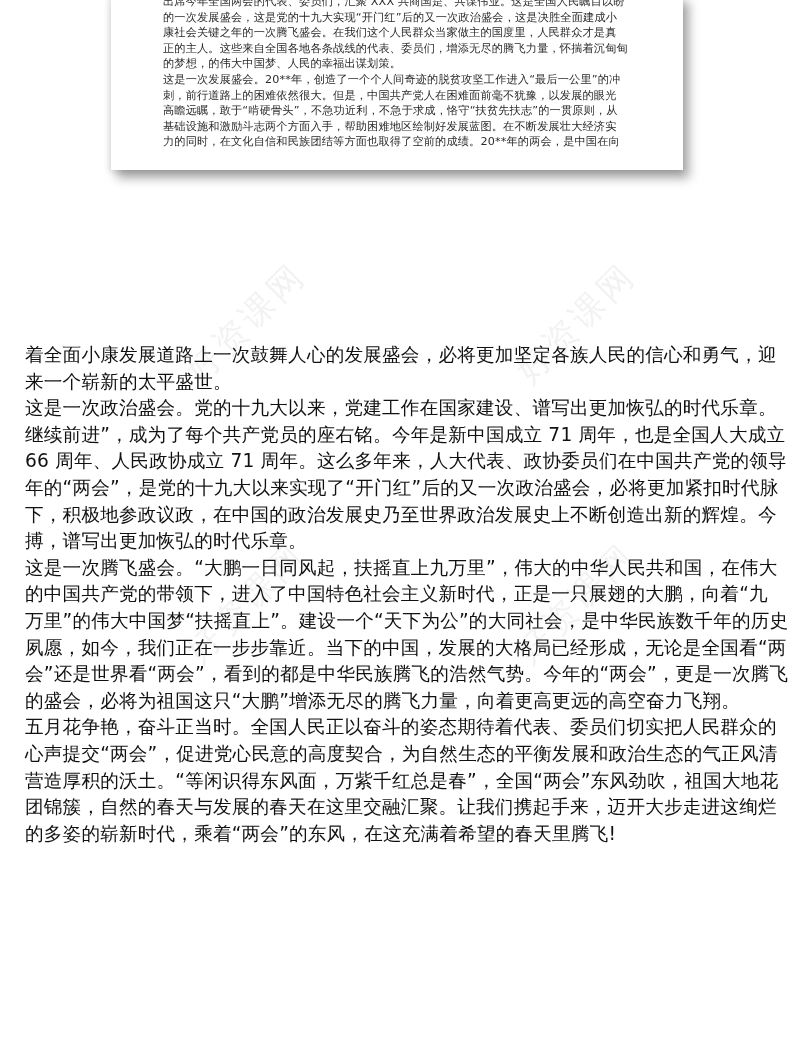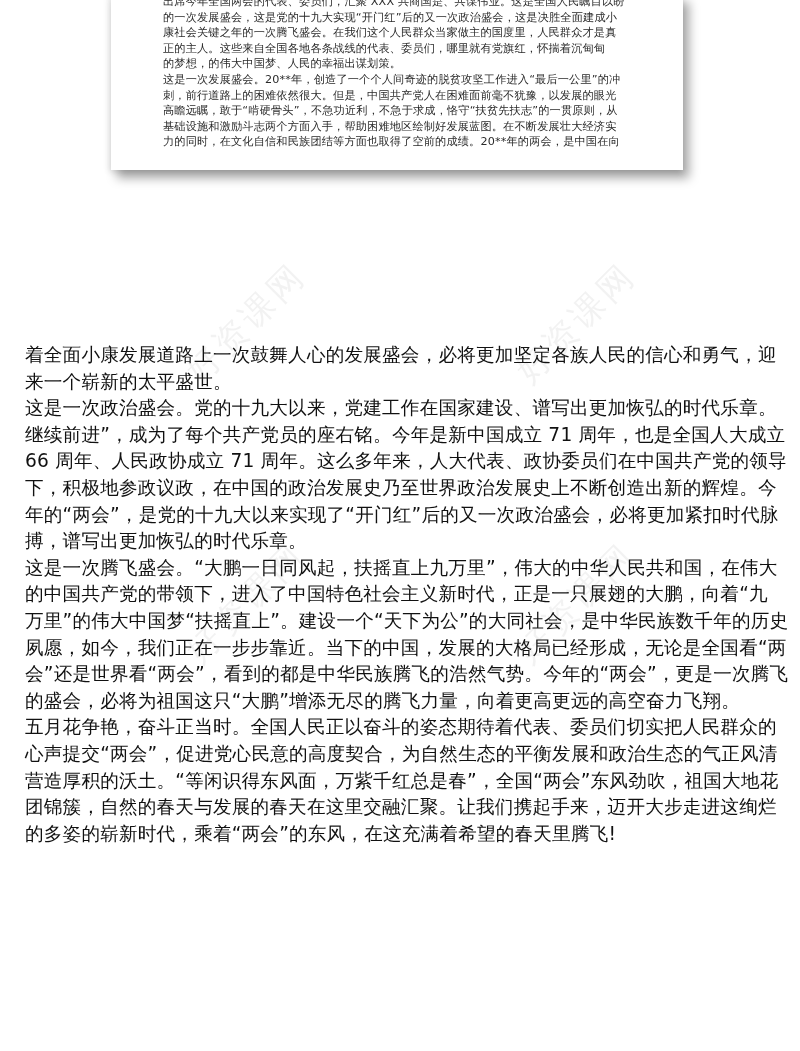--- a/index.html
+++ b/index.html
@@ -67,43 +67,43 @@
     }
   </style>
 </head>
 <body>
 
 <div class="preview-card">
   <div class="preview-text">
     <span class="preview-line">出席今年全国两会的代表、委员们，汇聚 XXX 共商国是、共谋伟业。这是全国人民瞩目以盼</span>
     <span class="preview-line">的一次发展盛会，这是党的十九大实现“开门红”后的又一次政治盛会，这是决胜全面建成小</span>
     <span class="preview-line">康社会关键之年的一次腾飞盛会。在我们这个人民群众当家做主的国度里，人民群众才是真</span>
-    <span class="preview-line">正的主人。这些来自全国各地各条战线的代表、委员们，哪里就有党旗红，怀揣着沉甸甸</span>
+    <span class="preview-line">正的主人。这些来自全国各地各条战线的代表、委员们，增添无尽的腾飞力量，怀揣着沉甸甸</span>
     <span class="preview-line">的梦想，的伟大中国梦、人民的幸福出谋划策。</span>
     <span class="preview-line">这是一次发展盛会。20**年，创造了一个个人间奇迹的脱贫攻坚工作进入“最后一公里”的冲</span>
     <span class="preview-line">刺，前行道路上的困难依然很大。但是，中国共产党人在困难面前毫不犹豫，以发展的眼光</span>
     <span class="preview-line">高瞻远瞩，敢于“啃硬骨头”，不急功近利，不急于求成，恪守“扶贫先扶志”的一贯原则，从</span>
     <span class="preview-line">基础设施和激励斗志两个方面入手，帮助困难地区绘制好发展蓝图。在不断发展壮大经济实</span>
     <span class="preview-line">力的同时，在文化自信和民族团结等方面也取得了空前的成绩。20**年的两会，是中国在向</span>
   </div>
 </div>
 
 <div class="watermark" style="left:170px; top:300px;">好资课网</div>
 <div class="watermark" style="left:500px; top:300px;">好资课网</div>
 <div class="watermark" style="left:170px; top:580px;">好资课网</div>
 <div class="watermark" style="left:500px; top:580px;">好资课网</div>
 
 <div class="article">
   <span class="article-line">着全面小康发展道路上一次鼓舞人心的发展盛会，必将更加坚定各族人民的信心和勇气，迎</span>
   <span class="article-line">来一个崭新的太平盛世。</span>
   <span class="article-line">这是一次政治盛会。党的十九大以来，党建工作在国家建设、谱写出更加恢弘的时代乐章。</span>
   <span class="article-line">继续前进”，成为了每个共产党员的座右铭。今年是新中国成立 71 周年，也是全国人大成立</span>
   <span class="article-line">66 周年、人民政协成立 71 周年。这么多年来，人大代表、政协委员们在中国共产党的领导</span>
+  <span class="article-line">年的“两会”，是党的十九大以来实现了“开门红”后的又一次政治盛会，必将更加紧扣时代脉</span>
   <span class="article-line">下，积极地参政议政，在中国的政治发展史乃至世界政治发展史上不断创造出新的辉煌。今</span>
-  <span class="article-line">年的“两会”，是党的十九大以来实现了“开门红”后的又一次政治盛会，必将更加紧扣时代脉</span>
   <span class="article-line">搏，谱写出更加恢弘的时代乐章。</span>
   <span class="article-line">这是一次腾飞盛会。“大鹏一日同风起，扶摇直上九万里”，伟大的中华人民共和国，在伟大</span>
   <span class="article-line">的中国共产党的带领下，进入了中国特色社会主义新时代，正是一只展翅的大鹏，向着“九</span>
   <span class="article-line">万里”的伟大中国梦“扶摇直上”。建设一个“天下为公”的大同社会，是中华民族数千年的历史</span>
   <span class="article-line">夙愿，如今，我们正在一步步靠近。当下的中国，发展的大格局已经形成，无论是全国看“两</span>
   <span class="article-line">会”还是世界看“两会”，看到的都是中华民族腾飞的浩然气势。今年的“两会”，更是一次腾飞</span>
   <span class="article-line">的盛会，必将为祖国这只“大鹏”增添无尽的腾飞力量，向着更高更远的高空奋力飞翔。</span>
   <span class="article-line">五月花争艳，奋斗正当时。全国人民正以奋斗的姿态期待着代表、委员们切实把人民群众的</span>
   <span class="article-line">心声提交“两会”，促进党心民意的高度契合，为自然生态的平衡发展和政治生态的气正风清</span>
   <span class="article-line">营造厚积的沃土。“等闲识得东风面，万紫千红总是春”，全国“两会”东风劲吹，祖国大地花</span>

